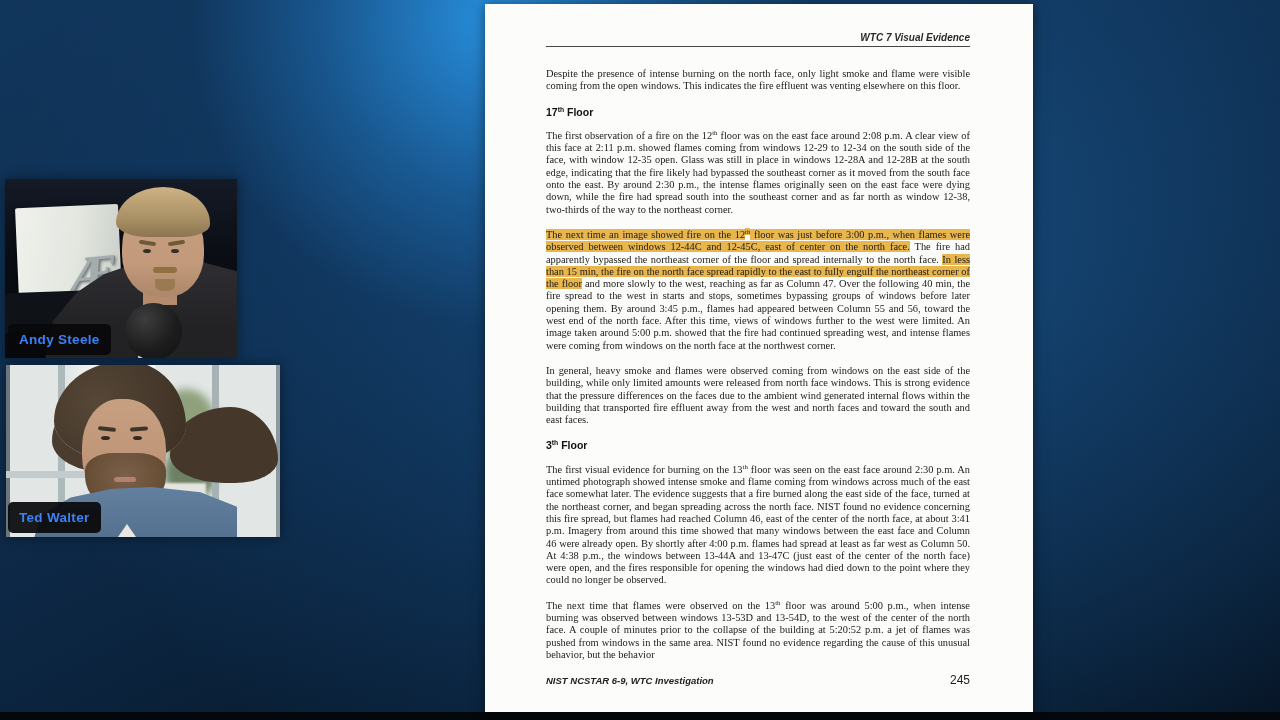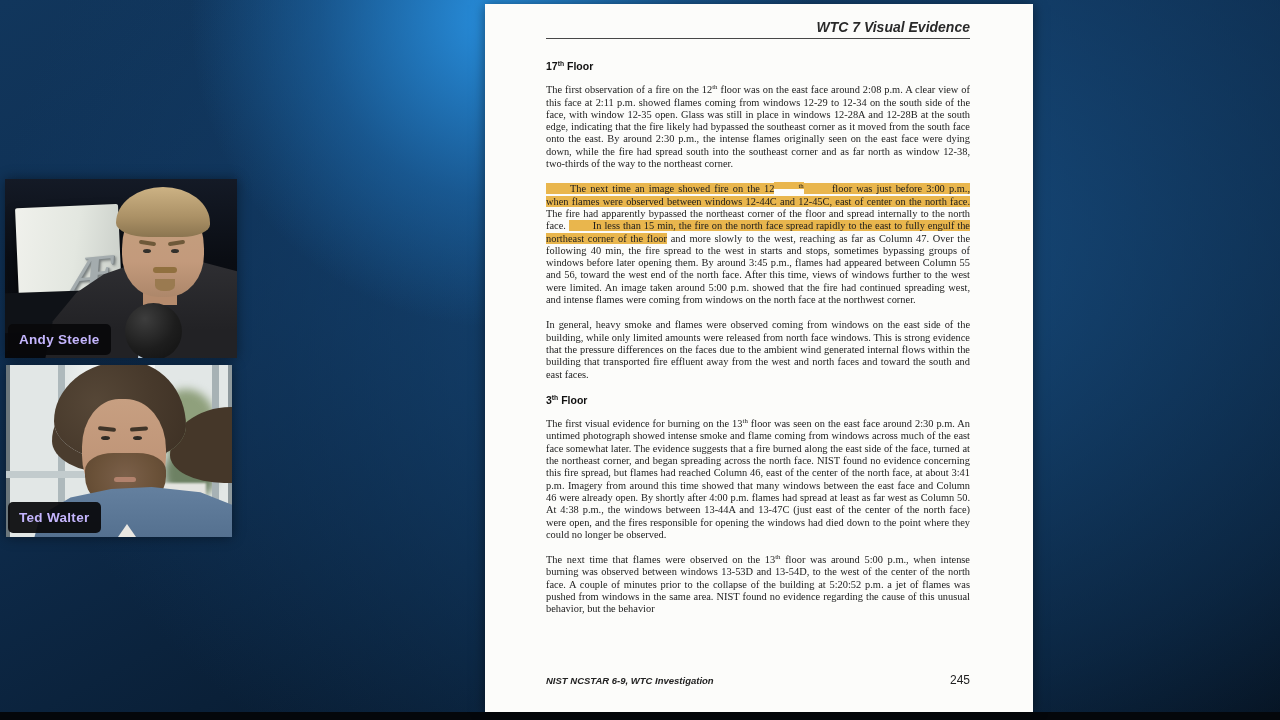--- a/index.html
+++ b/index.html
@@ -11,23 +11,23 @@
       radial-gradient(ellipse 1050px 820px at 840px 250px, rgba(25,84,140,.85) 0%, rgba(18,62,106,.45) 55%, rgba(0,0,0,0) 80%),
       linear-gradient(152deg,#11365c 0%,#0f2f52 28%,#0a2038 58%,#040c16 100%);
     font-family:"Liberation Sans",sans-serif;
   }
   .letterbox{position:absolute;left:0;right:0;bottom:0;height:8px;background:#04070b;}
 
   
   .tile{position:absolute;overflow:hidden;box-shadow:0 0 12px rgba(0,0,0,.45);}
   .tile-andy{left:5px;top:179px;width:232px;height:179px;
     background:linear-gradient(180deg,#141a26 0%,#0a0d13 45%,#08090c 100%);}
-  .tile-ted{left:6px;top:365px;width:226px;height:172px;background:#e2e7e6;}
+  .tile-ted{left:6px;top:365px;width:274px;height:172px;background:#e2e7e6;}
 
-  .name-label{position:absolute;left:3px;bottom:3px;background:rgba(9,9,11,.93);color:#c4b5fd;
+  .name-label{position:absolute;left:3px;bottom:3px;background:rgba(9,9,11,.93);color:#3b82f6;
     font-weight:700;font-size:13.5px;letter-spacing:.3px;padding:8px 11px;border-radius:5px;z-index:30;}
 
   
   .monitor{position:absolute;left:12px;top:27px;width:103px;height:93px;transform:rotate(-2.5deg);
     background:linear-gradient(100deg,#f0f1ec 0%,#e3e7e0 55%,#c9cec8 100%);border-radius:2px;
     box-shadow:0 3px 8px rgba(0,0,0,.6);}
   .ae-logo{position:absolute;right:3px;bottom:0px;font-family:"Liberation Serif",serif;
     font-style:italic;font-weight:bold;font-size:52px;line-height:.9;color:#a4acae;
     text-shadow:1px 1px 0 #7d8486,2px 2px 3px rgba(80,86,88,.8);transform:rotate(-3deg);}
   .desk{position:absolute;left:-4px;top:112px;width:140px;height:40px;background:#0f1217;transform:rotate(-2deg);}
@@ -81,29 +81,29 @@
   .shirt-ted{position:absolute;left:28px;bottom:-2px;width:203px;height:52px;z-index:11;
     background:linear-gradient(180deg,#64809f 0%,#54708f 100%);
     clip-path:polygon(0 100%,3% 55%,18% 20%,38% 4%,58% 0,82% 10%,100% 38%,100% 100%);}
   .tee{position:absolute;left:112px;bottom:0;width:18px;height:13px;background:#e9e7e2;z-index:12;
     clip-path:polygon(50% 0,100% 100%,0 100%);}
 
   
   .page{position:absolute;left:485px;top:4px;width:548px;height:708px;
     background:var(--page-bg,#fcfcfa);box-shadow:0 1px 12px rgba(0,0,0,.5);}
   .page-inner{position:absolute;inset:0;padding:0 63px 0 61px;}
-  .run-head{margin-top:15px;text-align:right;font-style:italic;font-weight:600;font-size:14px;color:#2a2a2a;}
+  .run-head{margin-top:28px;text-align:right;font-style:italic;font-weight:600;font-size:10px;color:#2a2a2a;}
   .rule{margin-top:3px;border-top:1.4px solid #474747;}
   .doc{margin-top:21px;font-family:"Liberation Serif",serif;font-size:10.4px;line-height:12.3px;
     color:#1b1b1b;text-align:justify;}
   .doc p{margin:0 0 13px;}
   .doc .heading{font-family:"Liberation Sans",sans-serif;font-weight:bold;font-size:10.5px;
     text-align:left;margin:3px 0 12px;color:#111;}
   .doc sup{font-size:6.8px;line-height:0;vertical-align:super;}
-  .doc .hl{background:var(--highlight,#e9b64d);padding-left:24px;}
+  .doc .hl{background:var(--highlight,#e9b64d);}
   .footer{position:absolute;left:61px;right:63px;bottom:25px;display:flex;
     justify-content:space-between;align-items:baseline;}
   .footer .f-left{font-style:italic;font-weight:700;font-size:9.5px;color:#222;}
   .footer .f-page{font-family:Liberation Sans, sans-serif;font-size:12px;color:#222;}
 </style>
 </head>
 <body>
 
 <div class="letterbox"></div>
 
@@ -149,20 +149,21 @@
   <div class="shirt-ted"></div>
   <div class="tee"></div>
   <div class="name-label" style="left:2px;bottom:4px;">Ted Walter</div>
 </div>
 
 <div class="page">
   <div class="page-inner">
     <div class="run-head">WTC 7 Visual Evidence</div>
     <div class="rule"></div>
     <div class="doc">
+      <p><span>Despite the presence of intense burning on the north face, only light smoke and flame were visible coming from the open windows.  This indicates the fire effluent was venting elsewhere on this floor.</span></p>
       <p class="heading"><span>17</span><sup>th</sup><span> Floor</span></p>
       <p><span>The first observation of a fire on the 12</span><sup>th</sup><span> floor was on the east face around 2:08 p.m.  A clear view of this face at 2:11 p.m. showed flames coming from windows 12-29 to 12-34 on the south side of the face, with window 12-35 open.  Glass was still in place in windows 12-28A and 12-28B at the south edge, indicating that the fire likely had bypassed the southeast corner as it moved from the south face onto the east.  By around 2:30 p.m., the intense flames originally seen on the east face were dying down, while the fire had spread south into the southeast corner and as far north as window 12-38, two-thirds of the way to the northeast corner.</span></p>
       <p><span class="hl">The next time an image showed fire on the 12</span><sup class="hl">th</sup><span class="hl"> floor was just before 3:00 p.m., when flames were observed between windows 12-44C and 12-45C, east of center on the north face.</span><span>  The fire had apparently bypassed the northeast corner of the floor and spread internally to the north face.  </span><span class="hl">In less than 15 min, the fire on the north face spread rapidly to the east to fully engulf the northeast corner of the floor</span><span> and more slowly to the west, reaching as far as Column 47.  Over the following 40 min, the fire spread to the west in starts and stops, sometimes bypassing groups of windows before later opening them.  By around 3:45 p.m., flames had appeared between Column 55 and 56, toward the west end of the north face.  After this time, views of windows further to the west were limited.  An image taken around 5:00 p.m. showed that the fire had continued spreading west, and intense flames were coming from windows on the north face at the northwest corner.</span></p>
       <p><span>In general, heavy smoke and flames were observed coming from windows on the east side of the building, while only limited amounts were released from north face windows.  This is strong evidence that the pressure differences on the faces due to the ambient wind generated internal flows within the building that transported fire effluent away from the west and north faces and toward the south and east faces.</span></p>
       <p class="heading"><span>3</span><sup>th</sup><span> Floor</span></p>
       <p><span>The first visual evidence for burning on the 13</span><sup>th</sup><span> floor was seen on the east face around 2:30 p.m.  An untimed photograph showed intense smoke and flame coming from windows across much of the east face somewhat later.  The evidence suggests that a fire burned along the east side of the face, turned at the northeast corner, and began spreading across the north face.  NIST found no evidence concerning this fire spread, but flames had reached Column 46, east of the center of the north face, at about 3:41 p.m.  Imagery from around this time showed that many windows between the east face and Column 46 were already open.  By shortly after 4:00 p.m. flames had spread at least as far west as Column 50.  At 4:38 p.m., the windows between 13-44A and 13-47C (just east of the center of the north face) were open, and the fires responsible for opening the windows had died down to the point where they could no longer be observed.</span></p>
       <p><span>The next time that flames were observed on the 13</span><sup>th</sup><span> floor was around 5:00 p.m., when intense burning was observed between windows 13-53D and 13-54D, to the west of the center of the north face.  A couple of minutes prior to the collapse of the building at 5:20:52 p.m. a jet of flames was pushed from windows in the same area.  NIST found no evidence regarding the cause of this unusual behavior, but the behavior</span></p>
     </div>
     <div class="footer">
       <span class="f-left">NIST NCSTAR 6-9, WTC Investigation</span>

